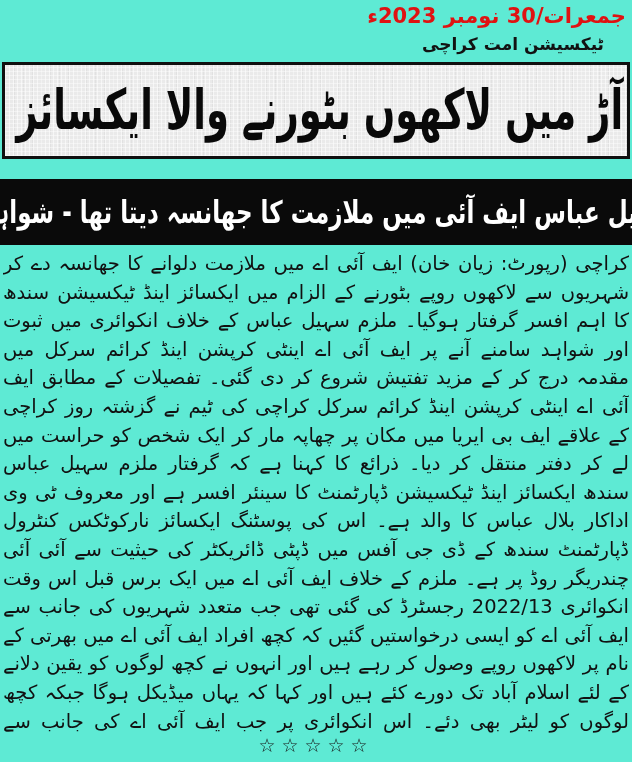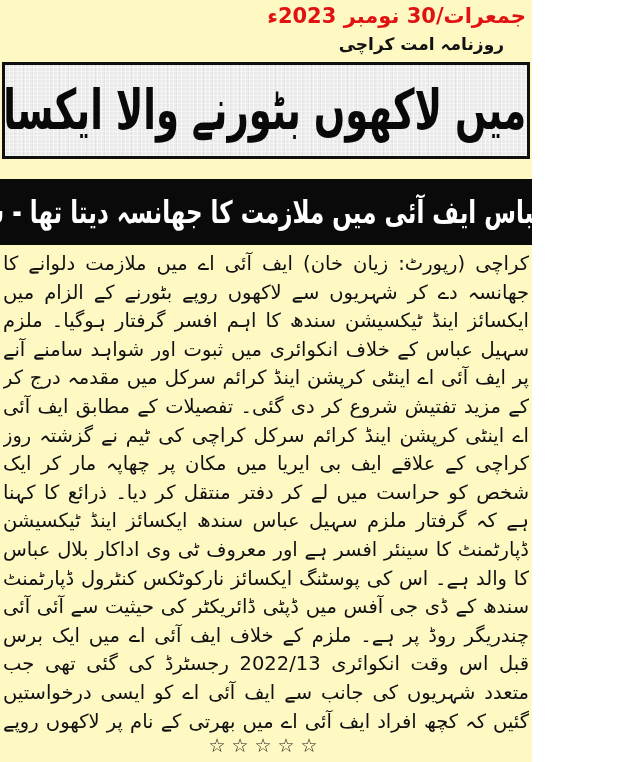--- a/index.html
+++ b/index.html
@@ -4,22 +4,22 @@
 <style>
   html,body{margin:0;padding:0;}
   body{
     width:632px;height:762px;
     background:#ffffff;
     font-family:"DejaVu Sans", sans-serif;
     overflow:hidden;
   }
   .page{
     position:relative;
-    width:532px;height:762px;
-    background:#fef9c3;
+    width:632px;height:762px;
+    background:#5eead4;
   }
 
   
   .date-line{
     position:absolute;top:4px;right:6px;
     direction:ltr;
     color:var(--date-red,#e01212);
     font-size:21px;font-weight:bold;
     white-space:nowrap;
   }
@@ -93,21 +93,21 @@
     letter-spacing:6px;
   }
 </style>
 </head>
 <body>
 
 <div class="page">
 
   <div class="date-line">جمعرات/30 نومبر 2023ء</div>
 
-  <div class="paper-name">روزنامہ امت کراچی</div>
+  <div class="paper-name">ٹیکسیشن امت کراچی</div>
 
   <div class="headline-banner">
     <span class="headline-text">نوکریوں کی آڑ میں لاکھوں بٹورنے والا ایکسائز افسر گرفتار</span>
   </div>
 
   <div class="subheadline-bar">
     <span class="subheadline-text">ملزم سہیل عباس ایف آئی میں ملازمت کا جھانسہ دیتا تھا - شواہد مل گئے</span>
   </div>
 
   <div class="article-body">کراچی (رپورٹ: زیان خان) ایف آئی اے میں ملازمت دلوانے کا جھانسہ دے کر شہریوں سے لاکھوں روپے بٹورنے کے الزام میں ایکسائز اینڈ ٹیکسیشن سندھ کا اہم افسر گرفتار ہوگیا۔ ملزم سہیل عباس کے خلاف انکوائری میں ثبوت اور شواہد سامنے آنے پر ایف آئی اے اینٹی کرپشن اینڈ کرائم سرکل میں مقدمہ درج کر کے مزید تفتیش شروع کر دی گئی۔ تفصیلات کے مطابق ایف آئی اے اینٹی کرپشن اینڈ کرائم سرکل کراچی کی ٹیم نے گزشتہ روز کراچی کے علاقے ایف بی ایریا میں مکان پر چھاپہ مار کر ایک شخص کو حراست میں لے کر دفتر منتقل کر دیا۔ ذرائع کا کہنا ہے کہ گرفتار ملزم سہیل عباس سندھ ایکسائز اینڈ ٹیکسیشن ڈپارٹمنٹ کا سینئر افسر ہے اور معروف ٹی وی اداکار بلال عباس کا والد ہے۔ اس کی پوسٹنگ ایکسائز نارکوٹکس کنٹرول ڈپارٹمنٹ سندھ کے ڈی جی آفس میں ڈپٹی ڈائریکٹر کی حیثیت سے آئی آئی چندریگر روڈ پر ہے۔ ملزم کے خلاف ایف آئی اے میں ایک برس قبل اس وقت انکوائری 2022/13 رجسٹرڈ کی گئی تھی جب متعدد شہریوں کی جانب سے ایف آئی اے کو ایسی درخواستیں گئیں کہ کچھ افراد ایف آئی اے میں بھرتی کے نام پر لاکھوں روپے وصول کر رہے ہیں اور انہوں نے کچھ لوگوں کو یقین دلانے کے لئے اسلام آباد تک دورے کئے ہیں اور کہا کہ یہاں میڈیکل ہوگا جبکہ کچھ لوگوں کو لیٹر بھی دئے۔ اس انکوائری پر جب ایف آئی اے کی جانب سے تفتیش شروع کی گئی تو معلوم ہوا کہ مذکورہ افراد میں سہیل عباس، ان کے ایک بیٹے اور ایک دوسرے پولیس افسر کا نام شامل تھا۔ جبکہ درخواست دینے والے متاثرہ کی جانب سے دی جانے والی رقم اور اس رقم کے زیر تفتیش افراد سے منسلک اکاؤنٹ میں ٹرانزیکشنز کے ثبوت بھی سامنے آنے لگے۔ بعد ازاں انہیں تفتیش میں نوٹس جاری کئے گئے۔ جبکہ گزشتہ روز اس ضمن میں کارروائی کر کے با قاعدہ مقدمہ درج کر لیا گیا جس میں ملزم سہیل عباس کو گرفتار کر لیا گیا۔ معلوم ہوا ہے کہ ملزم سہیل عباس سابق ڈی ایس پی سہیل عباس کے بھائی ہیں۔ سہیل عباس سرجانی اور گڈاپ جیسے علاقوں میں تعینات رہے اور خود بھی زمینوں اور کرپشن کے متعدد اسکینڈلز کی زد میں رہے۔ جنہیں باثر پولیس افسر کی حیثیت حاصل رہی۔ معلوم ہوا ہے کہ سہیل عباس ایکسائز سندھ کے باثر افسر سمجھے جاتے ہیں جنہوں نے سیاسی سسٹم کے ذریعے ایف آئی اے انکوائری پر اثر انداز ہونے کی کوشش کی جبکہ ان کے حوالے سے بیرون ملک کئی دوروں پر بھی تفتیش کی جا رہی ہے۔</div>

